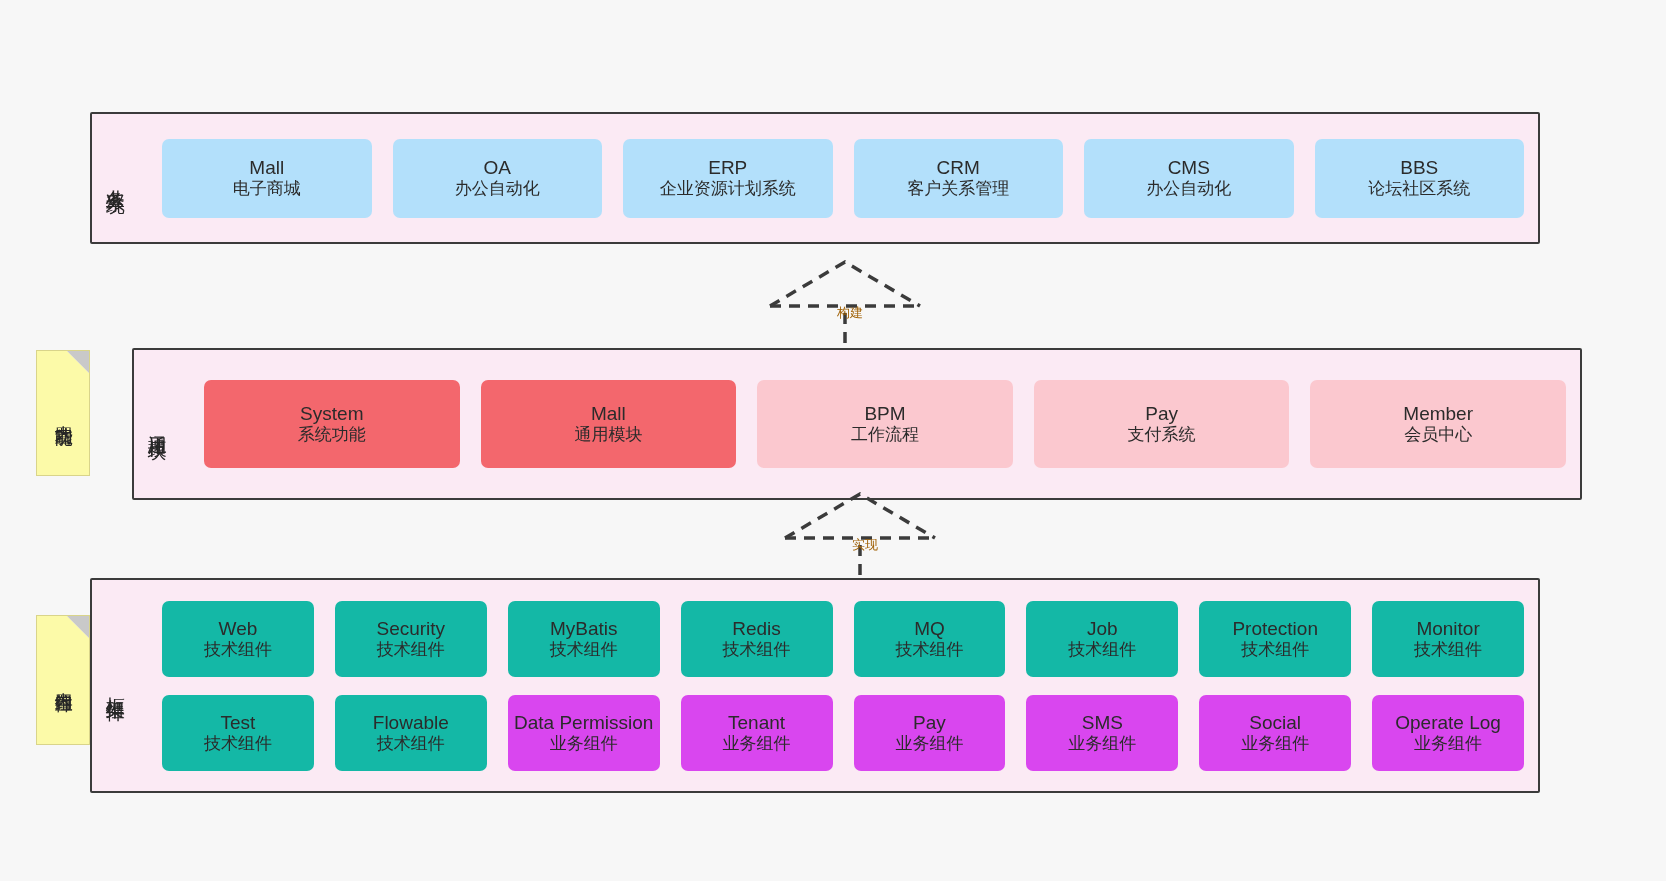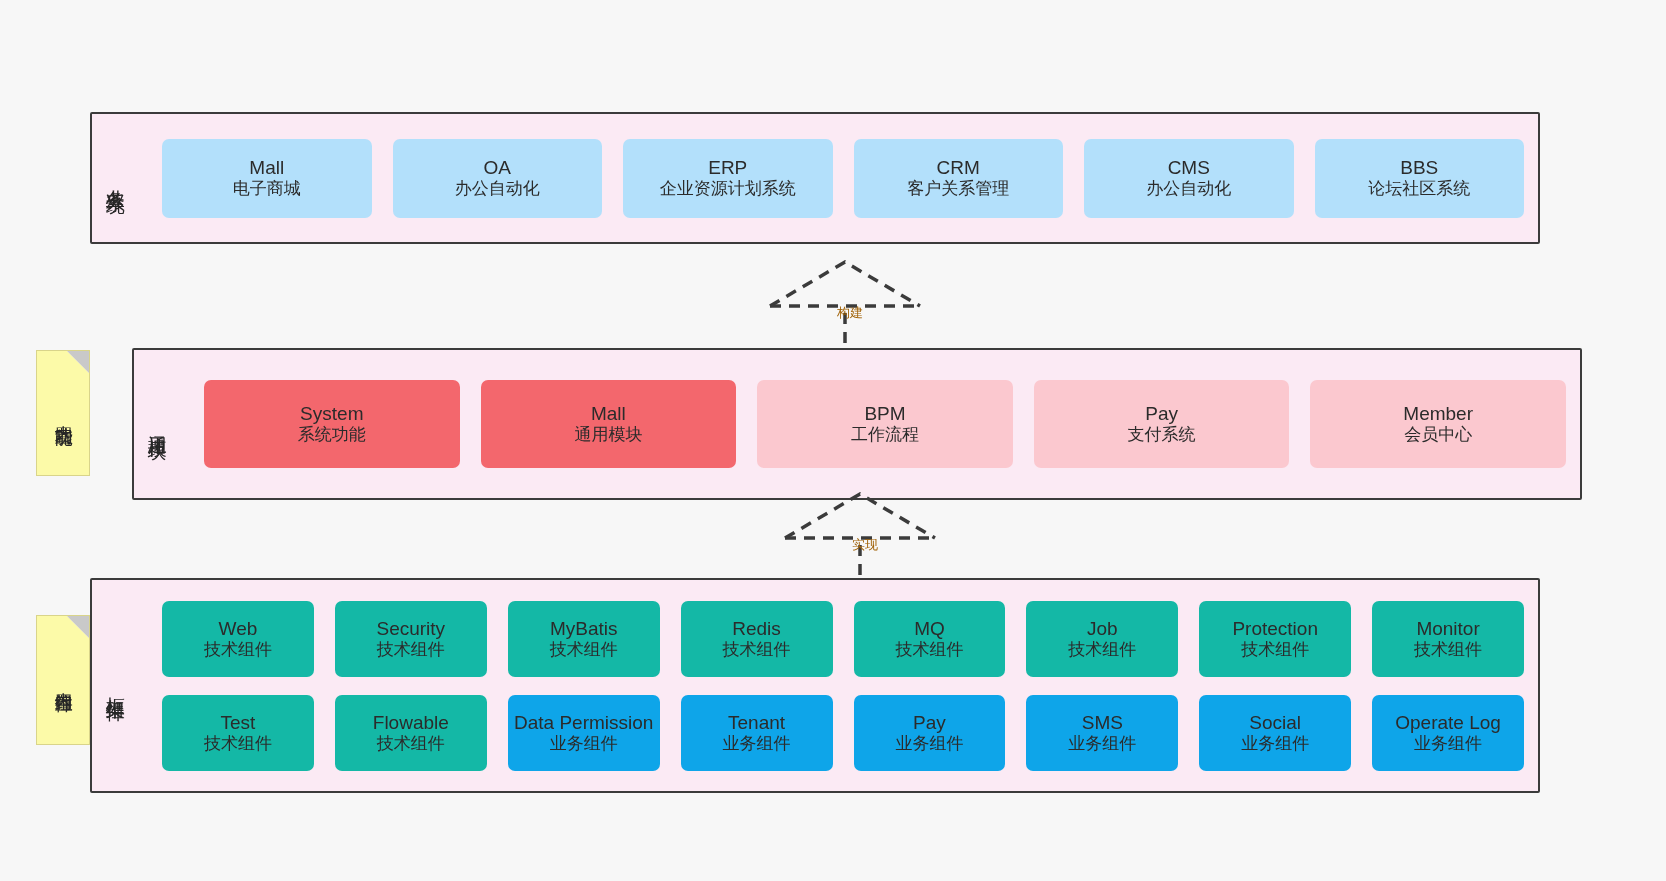--- a/index.html
+++ b/index.html
@@ -78,21 +78,21 @@
   .card .t2 { font-size: 17px; text-align: center; }
 
   .row-biz .card { height: 79px; }
   .row-mod .card { height: 88px; }
   .row-fw  .card { height: 76px; }
 
   .c-blue       { background: #b3e0fb; }
   .c-red        { background: #f3676d; }
   .c-pink       { background: #fbc8cf; }
   .c-green      { background: #14b8a6; }
-  .c-lightgreen { background: #0ea5e9; }
+  .c-lightgreen { background: #d946ef; }
 
   
   .note {
     position: absolute;
     box-sizing: border-box;
     width: 54px;
     background: #fcfaa8;
     border: 1px solid #d9d48a;
     display: flex;
     align-items: center;

